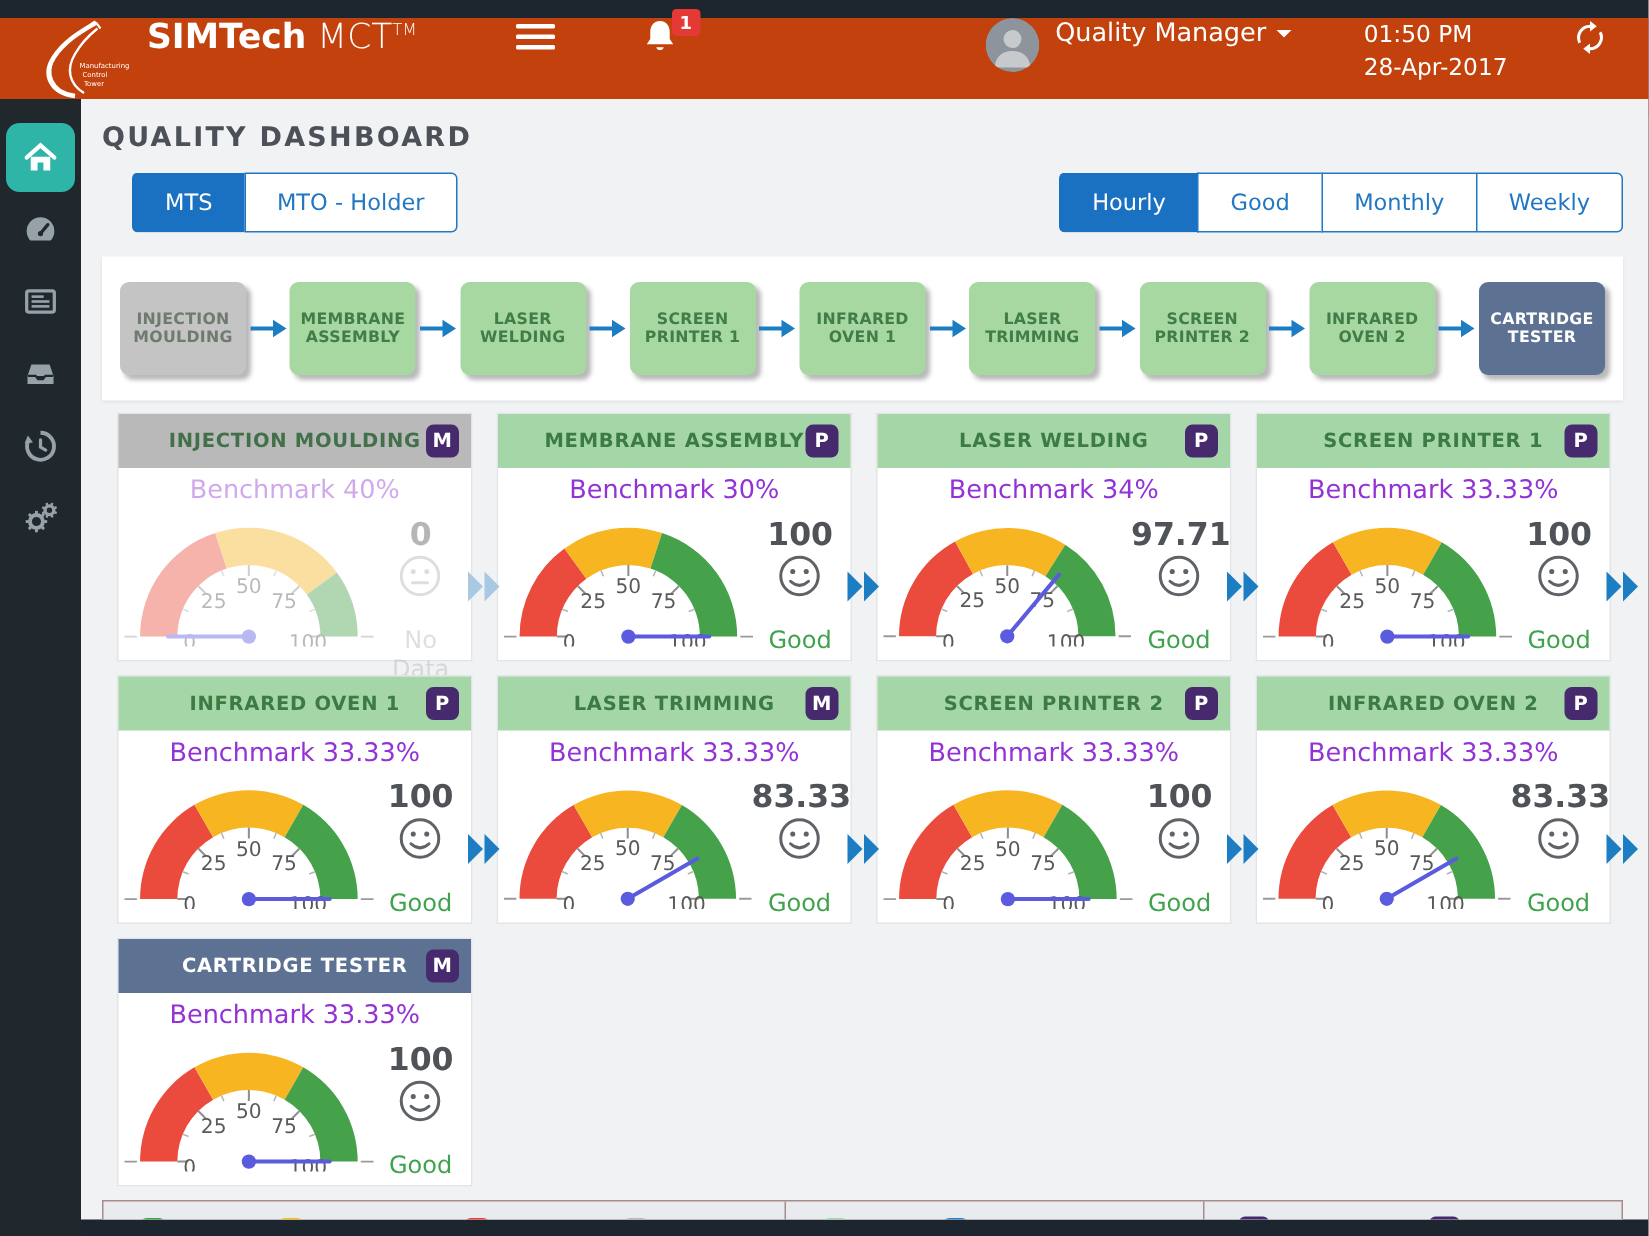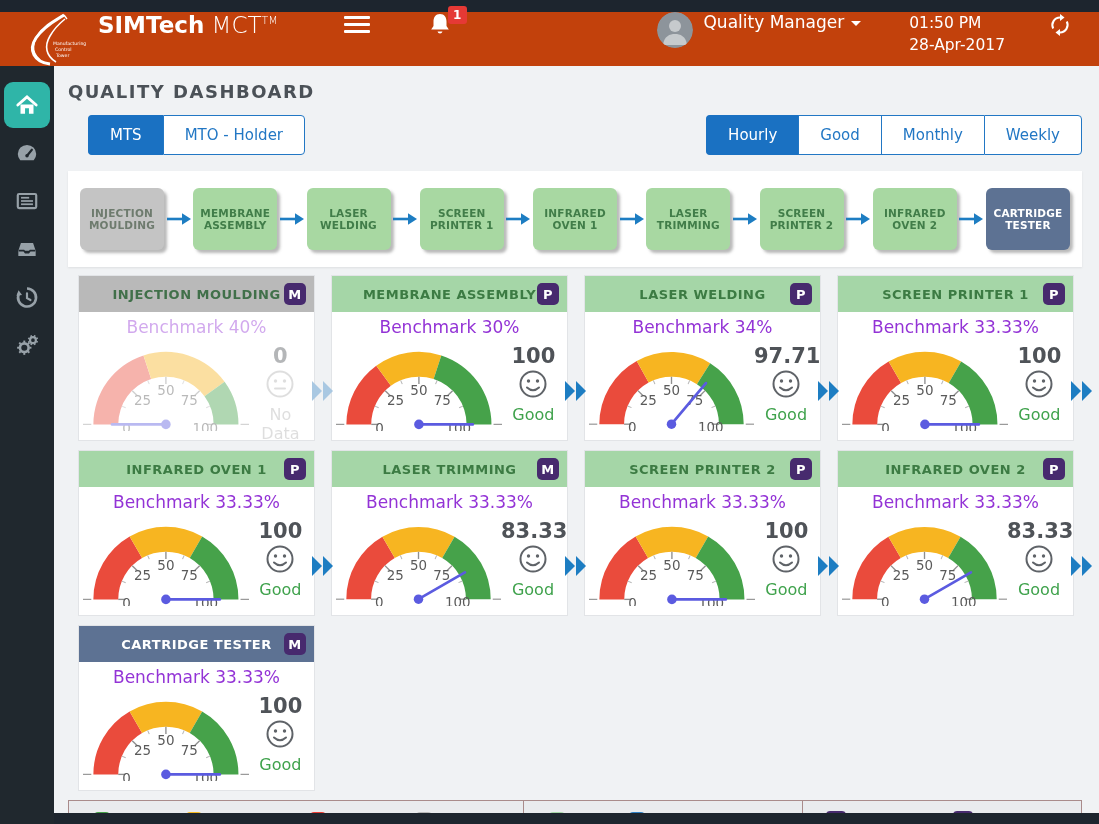--- a/index.html
+++ b/index.html
@@ -49,21 +49,21 @@
   .card-header{height:36px;display:flex;align-items:center;justify-content:center;position:relative;font-size:13px;font-weight:600;letter-spacing:.5px;}
   .card-header.wip{background:#a5d6a7;color:#3c7b43;}
   .card-header.nodata{background:#b9b9b9;color:#41704a;}
   .card-header.finished{background:#5d7293;color:#fff;}
   .pm-badge{position:absolute;right:8px;top:7px;width:22px;height:22px;border-radius:5px;background:#472a6e;color:#fff;font-size:13px;font-weight:bold;display:flex;align-items:center;justify-content:center;}
   .card-body{height:123px;padding-top:5px;}
   .benchmark{text-align:center;font-size:17px;color:#9333d6;}
   .card-main{display:flex;align-items:flex-start;padding:2px 2px 0 4px;}
   .stats{width:64px;text-align:center;margin-top:6px;}
   .g-value{font-size:21px;font-weight:bold;color:#4f5358;line-height:1.1;}
-  .g-status{font-size:16px;margin-top:1px;}
+  .g-status{font-size:16px;margin-top:13px;}
   .g-status.ok{color:#3fa24c;}
   .g-status.nodata{color:#b3b3b3;}
   .faded{opacity:.42;}
   .chevron{position:absolute;right:-20px;top:104px;z-index:3;}
   
   .legend-bar{margin:6px 17px 0 14px;height:42px;background:#e9ebee;border:1px solid #a98b8b;box-sizing:border-box;display:flex;align-items:stretch;}
   .leg-section{display:flex;align-items:center;justify-content:center;border-right:1px solid #a98b8b;}
   .leg-section:last-child{border-right:none;}
   .leg-s1{width:454px;}
   .leg-s2{width:278px;}

